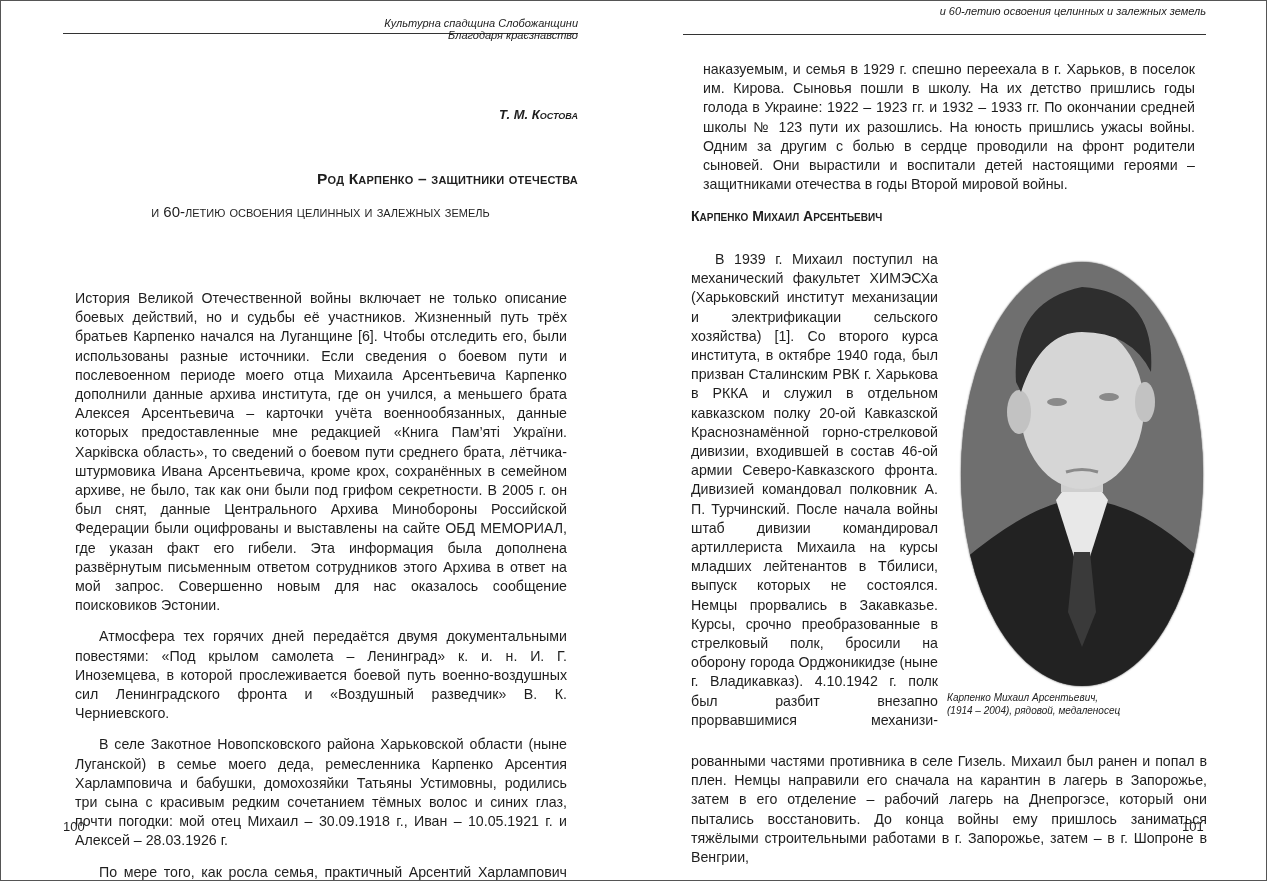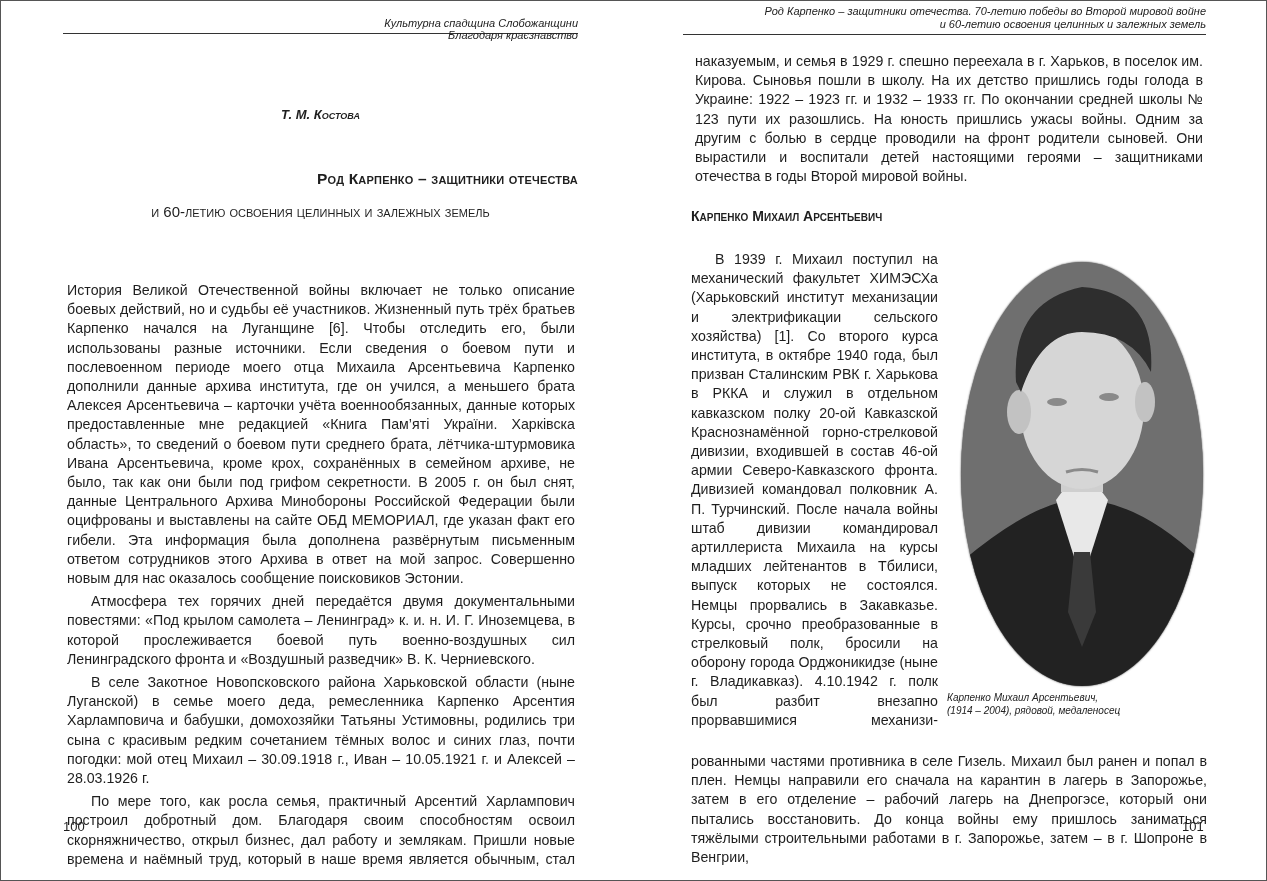--- a/index.html
+++ b/index.html
@@ -4,26 +4,26 @@
 <style>
   html, body { margin:0; padding:0; background:#ffffff; }
   body { width:1267px; height:881px; position:relative; overflow:hidden; font-family:"Liberation Sans", sans-serif; color:#1e1e1e; }
   .frame { position:absolute; left:0; top:0; width:1265px; height:879px; border:1px solid #555; }
   .page { position:absolute; top:0; height:881px; }
   .left-page { left:0; width:633px; }
   .right-page { left:633px; width:634px; }
   .running-head { position:absolute; border-bottom:1.5px solid #333; font-style:italic; font-size:11px; color:#222; }
   .left-page .running-head { left:63px; width:515px; top:17px; height:15px; display:flex; justify-content:space-between; align-items:flex-end; padding-bottom:1px;flex-direction:column; }
   .right-page .running-head { left:50px; width:523px; top:5px; height:27px; text-align:right; line-height:12.5px; padding-bottom:2px; }
-  .author { position:absolute; left:63px; width:515px; top:107px; text-align:center; font-weight:bold; font-style:italic; font-size:13px; }
+  .author { position:absolute; left:63px; width:515px; top:107px; text-align:right; font-weight:bold; font-style:italic; font-size:13px; }
   .author .sc { font-variant:small-caps; }
   .title { position:absolute; left:63px; width:515px; top:170px; text-align:right; font-weight:bold; font-size:15.5px; font-variant:small-caps; letter-spacing:0.2px; }
   .subtitle { position:absolute; left:63px; width:515px; top:203px; text-align:center; font-size:15px; font-variant:small-caps; line-height:17px; }
   .body-text { position:absolute; font-size:14.2px; line-height:19.2px; text-align:justify; }
-  .body-text p { margin:4px; text-indent:24px; }
+  .body-text p { margin:12px; text-indent:24px; }
   .body-text p.noindent { text-indent:0; }
   .left-page .body-text { left:63px; width:516px; top:277px; }
   .right-page .body-text.top { left:58px; width:516px; top:48px; }
   .section-head { position:absolute; left:58px; top:208px; font-weight:bold; font-size:14px; font-variant:small-caps; }
   .narrow-col { position:absolute; left:58px; width:247px; top:250px; font-size:14.2px; line-height:19.2px; text-align:justify; }
   .narrow-col p { margin:0; text-indent:24px; }
   .narrow-col p.noindent { text-indent:0; }
   .bottom-col { position:absolute; left:58px; width:516px; top:740px; font-size:14.2px; line-height:19.2px; text-align:justify; }
   .bottom-col p { margin:0; }
   .portrait { position:absolute; left:328px; top:262px; width:242px; height:424px; border-radius:50%; overflow:hidden; background:radial-gradient(ellipse at 50% 40%, #7a7a7a 0%, #5e5e5e 60%, #3c3c3c 100%); box-shadow:0 0 2px #222; }
@@ -52,21 +52,20 @@
     <p class="noindent">История Великой Отечественной войны включает не только описание боевых действий, но и судьбы её участников. Жизненный путь трёх братьев Карпенко начался на Луганщине [6]. Чтобы отследить его, были использованы разные источники. Если сведения о боевом пути и послевоенном периоде моего отца Михаила Арсентьевича Карпенко дополнили данные архива института, где он учился, а меньшего брата Алексея Арсентьевича – карточки учёта военнообязанных, данные которых предоставленные мне редакцией «Книга Пам’яті України. Харківска область», то сведений о боевом пути среднего брата, лётчика-штурмовика Ивана Арсентьевича, кроме крох, сохранённых в семейном архиве, не было, так как они были под грифом секретности. В 2005 г. он был снят, данные Центрального Архива Минобороны Российской Федерации были оцифрованы и выставлены на сайте ОБД МЕМОРИАЛ, где указан факт его гибели. Эта информация была дополнена развёрнутым письменным ответом сотрудников этого Архива в ответ на мой запрос. Совершенно новым для нас оказалось сообщение поисковиков Эстонии.</p>
     <p>Атмосфера тех горячих дней передаётся двумя документальными повестями: «Под крылом самолета – Ленинград» к. и. н. И. Г. Иноземцева, в которой прослеживается боевой путь военно-воздушных сил Ленинградского фронта и «Воздушный разведчик» В. К. Черниевского.</p>
     <p>В селе Закотное Новопсковского района Харьковской области (ныне Луганской) в семье моего деда, ремесленника Карпенко Арсентия Харлампо­вича и бабушки, домохозяйки Татьяны Устимовны, родились три сына с красивым редким сочетанием тёмных волос и синих глаз, почти погодки: мой отец Михаил – 30.09.1918 г., Иван – 10.05.1921 г. и Алексей – 28.03.1926 г.</p>
     <p style="text-align-last:justify;">По мере того, как росла семья, практичный Арсентий Харлампович построил добротный дом. Благодаря своим способностям освоил скорняжничество, открыл бизнес, дал работу и землякам. Пришли новые времена и наёмный труд, который в наше время является обычным, стал</p>
   </div>
   <div class="page-num">100</div>
 </div>
 
 <div class="page right-page">
   <div class="running-head">
-    <div>Род Карпенко – защитники отечества. 70-летию победы во Второй мировой войне</div>
     <div>и 60-летию освоения целинных и залежных земель</div>
   </div>
   <div class="body-text top">
     <p class="noindent">наказуемым, и семья в 1929 г. спешно переехала в г. Харьков, в поселок им. Кирова. Сыновья пошли в школу. На их детство пришлись годы голода в Украине: 1922 – 1923 гг. и 1932 – 1933 гг. По окончании средней школы № 123 пути их разошлись. На юность пришлись ужасы войны. Одним за другим с болью в сердце проводили на фронт родители сыновей. Они вырастили и воспитали детей настоящими героями – защитниками отечества в годы Второй мировой войны.</p>
   </div>
   <div class="section-head">Карпенко Михаил Арсентьевич</div>
   <div class="narrow-col">
     <p style="text-align-last:justify;">В 1939 г. Михаил поступил на механический факультет ХИМЭСХа (Харьковский институт механизации и электрификации сельского хозяйства) [1]. Со второго курса института, в октябре 1940 года, был призван Сталинским РВК г. Харькова в РККА и служил в отдельном кавказском полку 20-ой Кавказской Краснознамённой горно-стрелковой дивизии, входившей в состав 46-ой армии Северо-Кавказского фронта. Дивизией командовал полковник А. П. Турчинский. После начала войны штаб дивизии командировал артиллериста Михаила на курсы младших лейтенантов в Тбилиси, выпуск которых не состоялся. Немцы прорвались в Закавказье. Курсы, срочно преобразованные в стрелковый полк, бросили на оборону города Орджоникидзе (ныне г. Владикавказ). 4.10.1942 г. полк был разбит внезапно прорвавшимися механизи-</p>
   </div>
   <div class="portrait">

